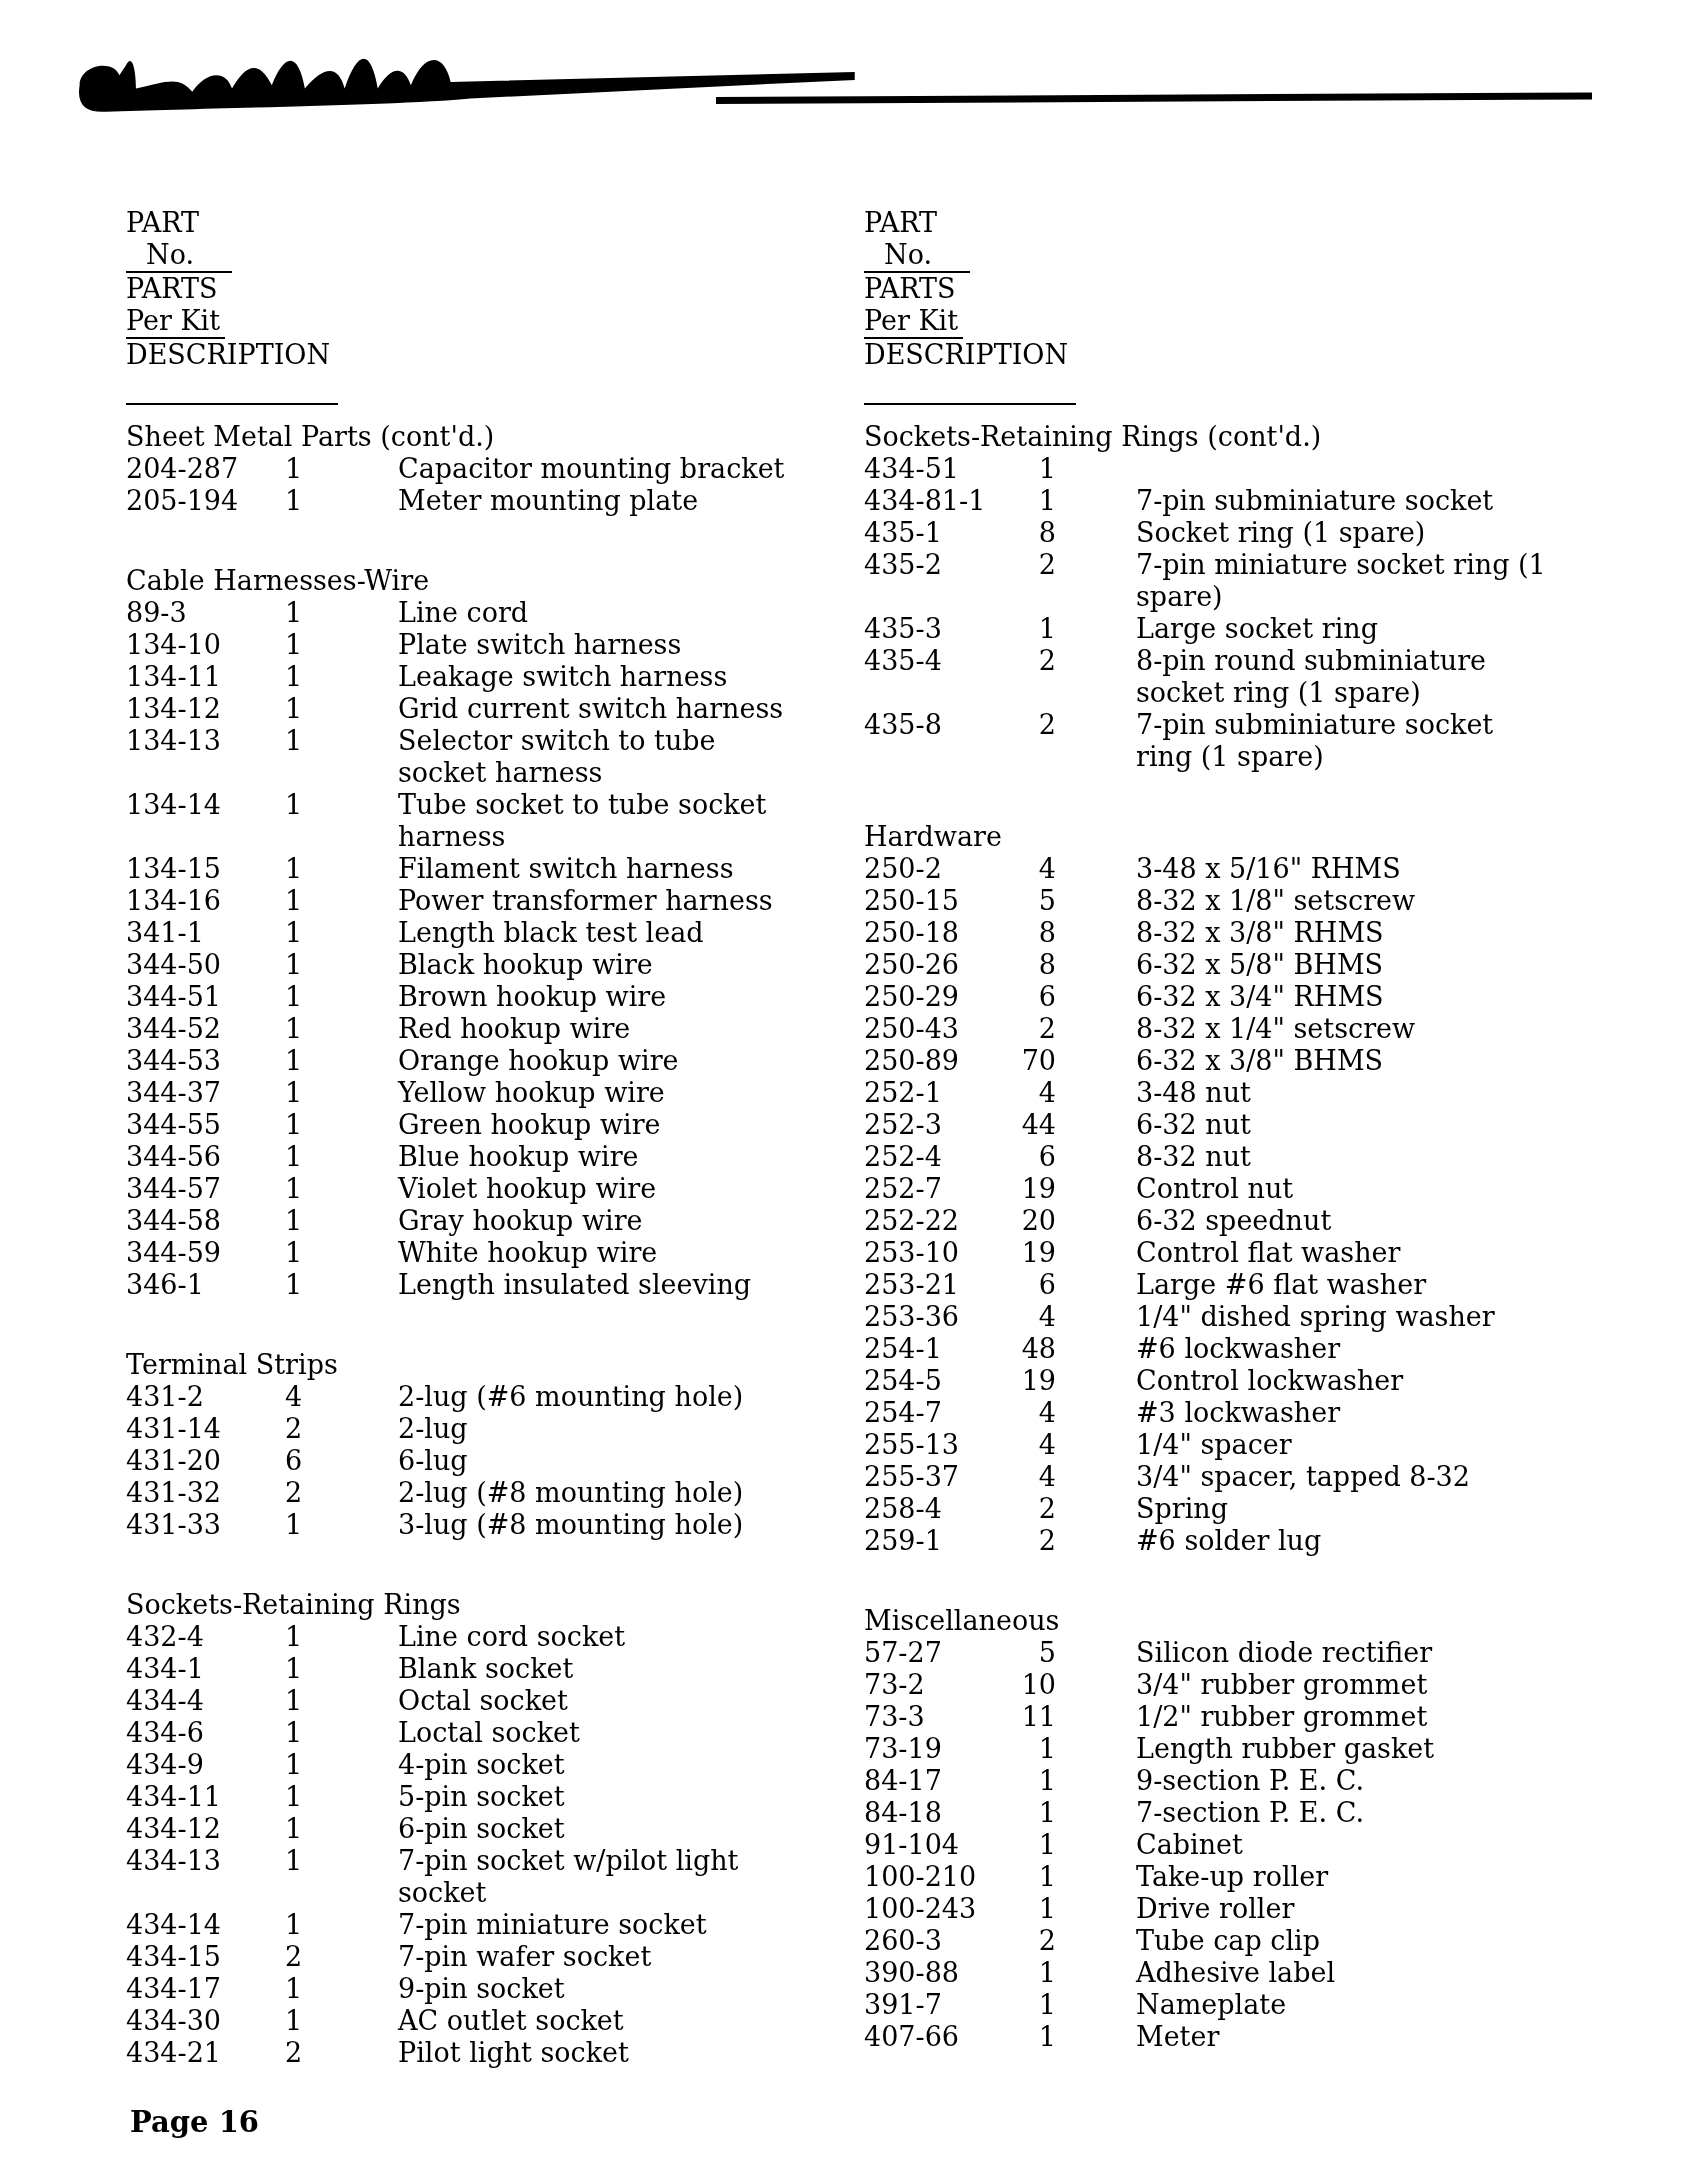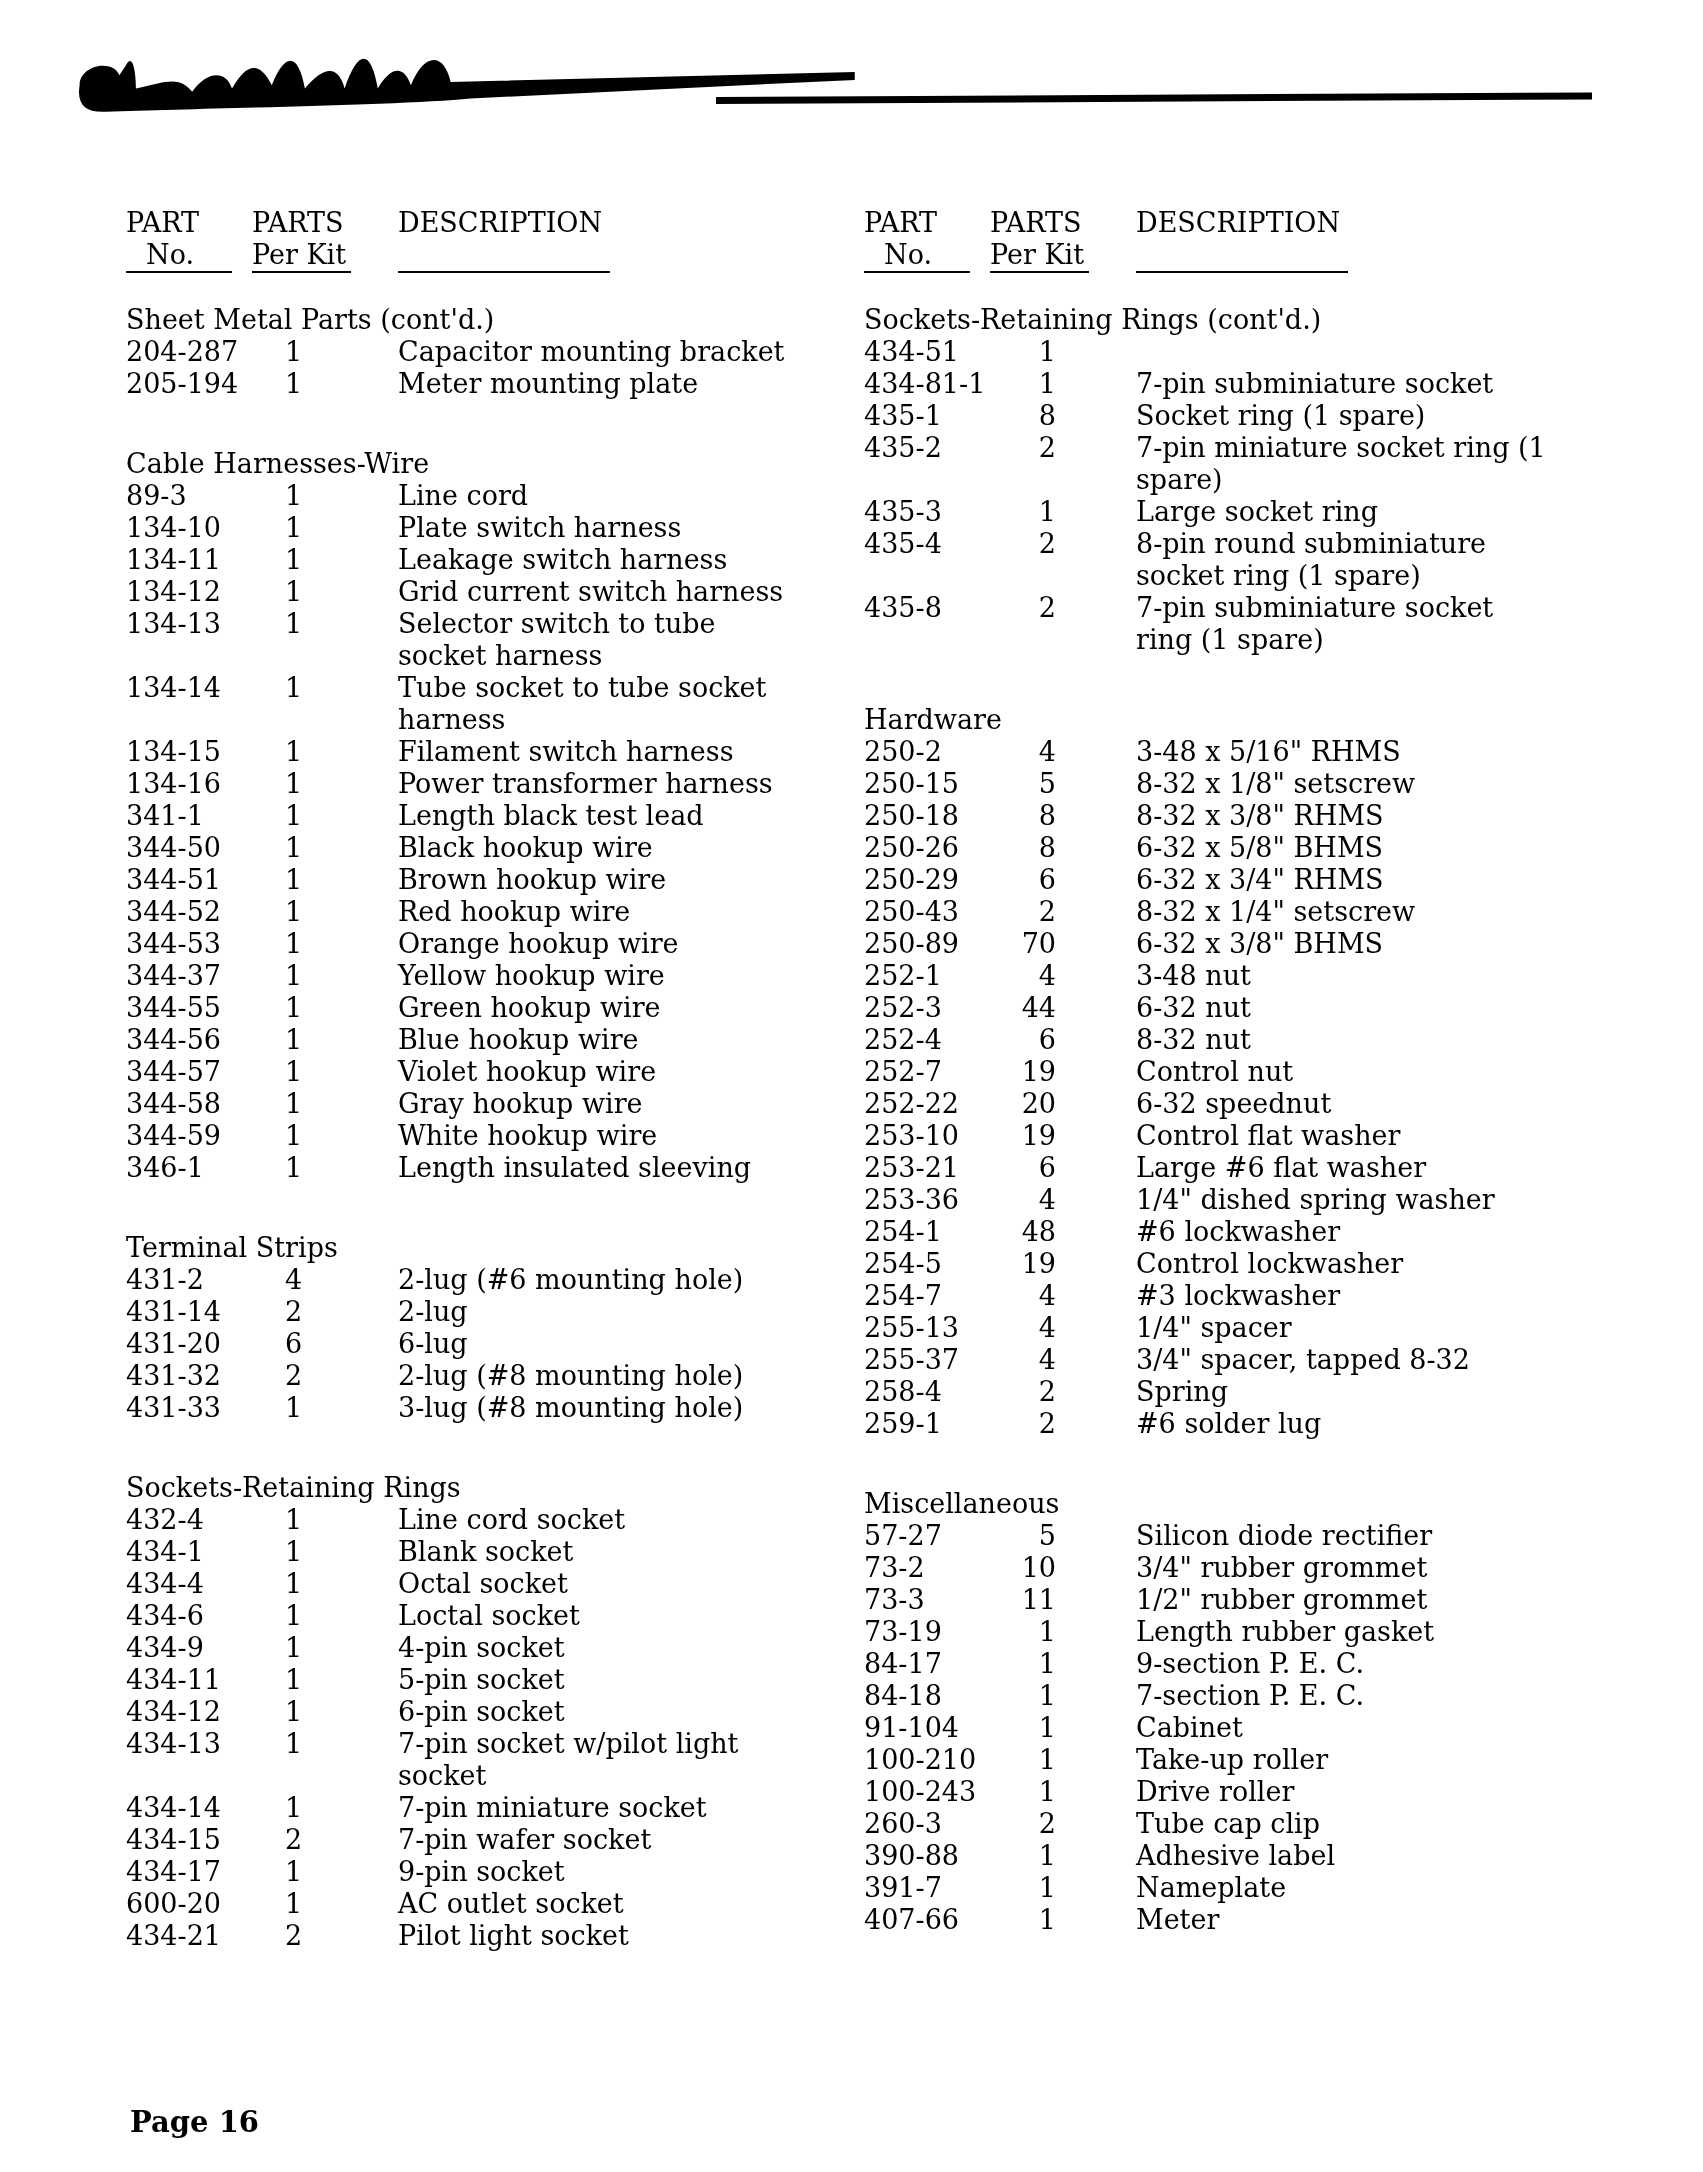--- a/index.html
+++ b/index.html
@@ -4,21 +4,21 @@
 <style>
   html, body { margin:0; padding:0; background:#ffffff; }
   body { width:1703px; height:2172px; position:relative; overflow:hidden;
          font-family:"DejaVu Serif","Liberation Serif",serif; color:#000; }
   .logo { position:absolute; left:73px; top:52px; width:795px; height:73px; }
   .rule { position:absolute; left:716px; top:97px; width:876px; height:6.6px; background:#000;
           transform:rotate(-0.3deg); transform-origin:left center; }
   .col { position:absolute; top:207px; width:742px; font-size:27px; line-height:32px; }
   .col.left { left:126px; }
   .col.right { left:864px; }
-  .hdr { display:flex; margin-bottom:31px; }
+  .hdr { display:flex; margin-bottom:16px;flex-direction:column; }
   .hdr .h { display:flex; flex-direction:column; }
   .hdr .h span { white-space:nowrap; }
   .u { border-bottom:2.7px solid #000; padding-bottom:0; }
   .c1 { width:126px; flex:none; }
   .c2 { width:146px; flex:none; }
   .c3 { flex:1; }
   .sec { margin-top:16px; }
   .sec-title { white-space:nowrap; }
   .row { display:flex; }
   .row .pn { width:126px; flex:none; white-space:nowrap; }
@@ -250,21 +250,21 @@
           <span class="pn">434-15</span>
           <span class="qty">2</span>
           <span class="desc">7-pin wafer socket</span>
         </div>
         <div class="row">
           <span class="pn">434-17</span>
           <span class="qty">1</span>
           <span class="desc">9-pin socket</span>
         </div>
         <div class="row">
-          <span class="pn">600-20</span>
+          <span class="pn">434-30</span>
           <span class="qty">1</span>
           <span class="desc">AC outlet socket</span>
         </div>
         <div class="row">
           <span class="pn">434-21</span>
           <span class="qty">2</span>
           <span class="desc">Pilot light socket</span>
         </div>
       </div>
     </div>

